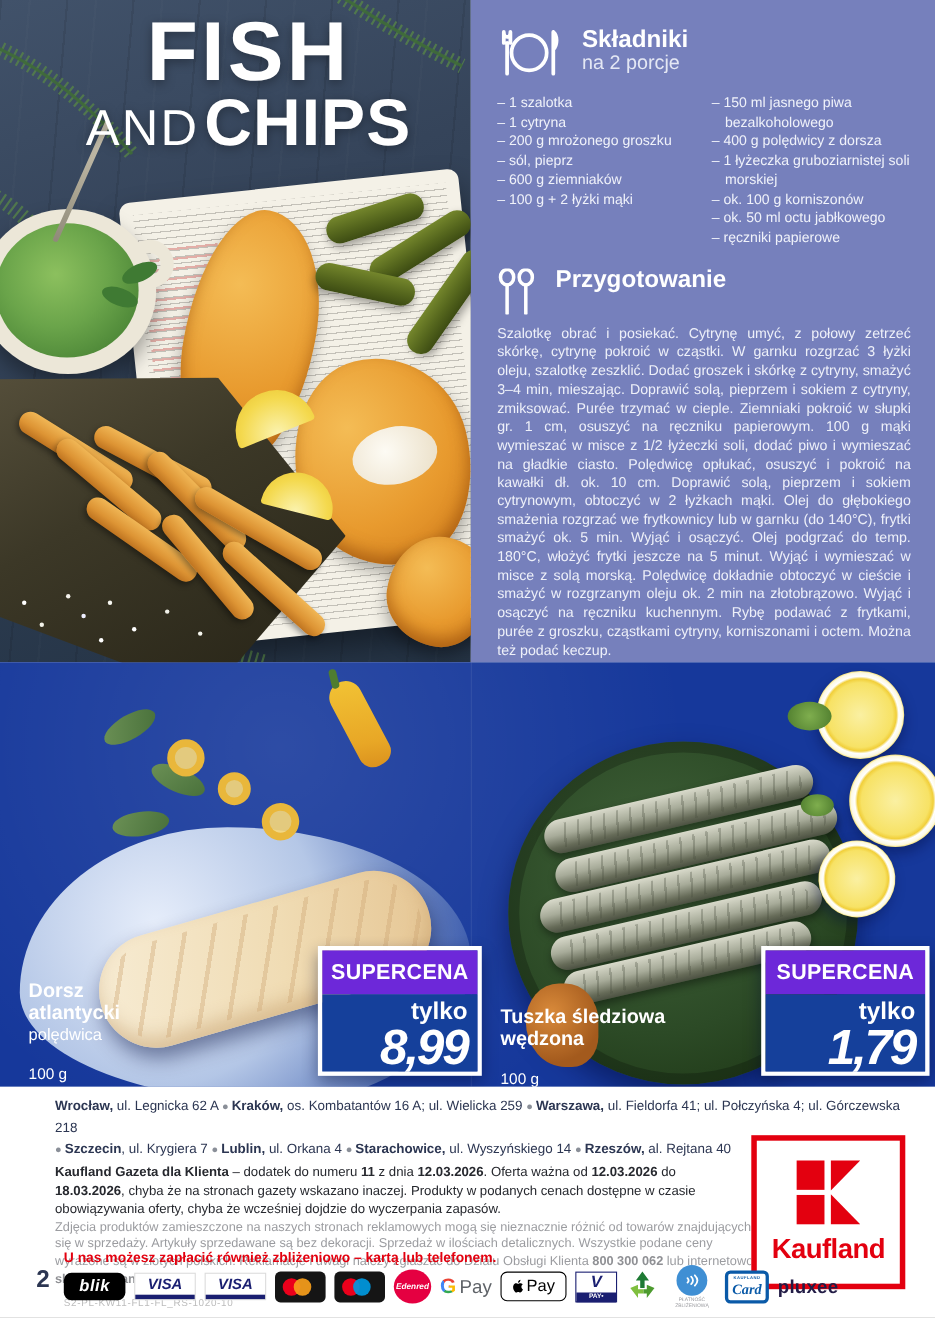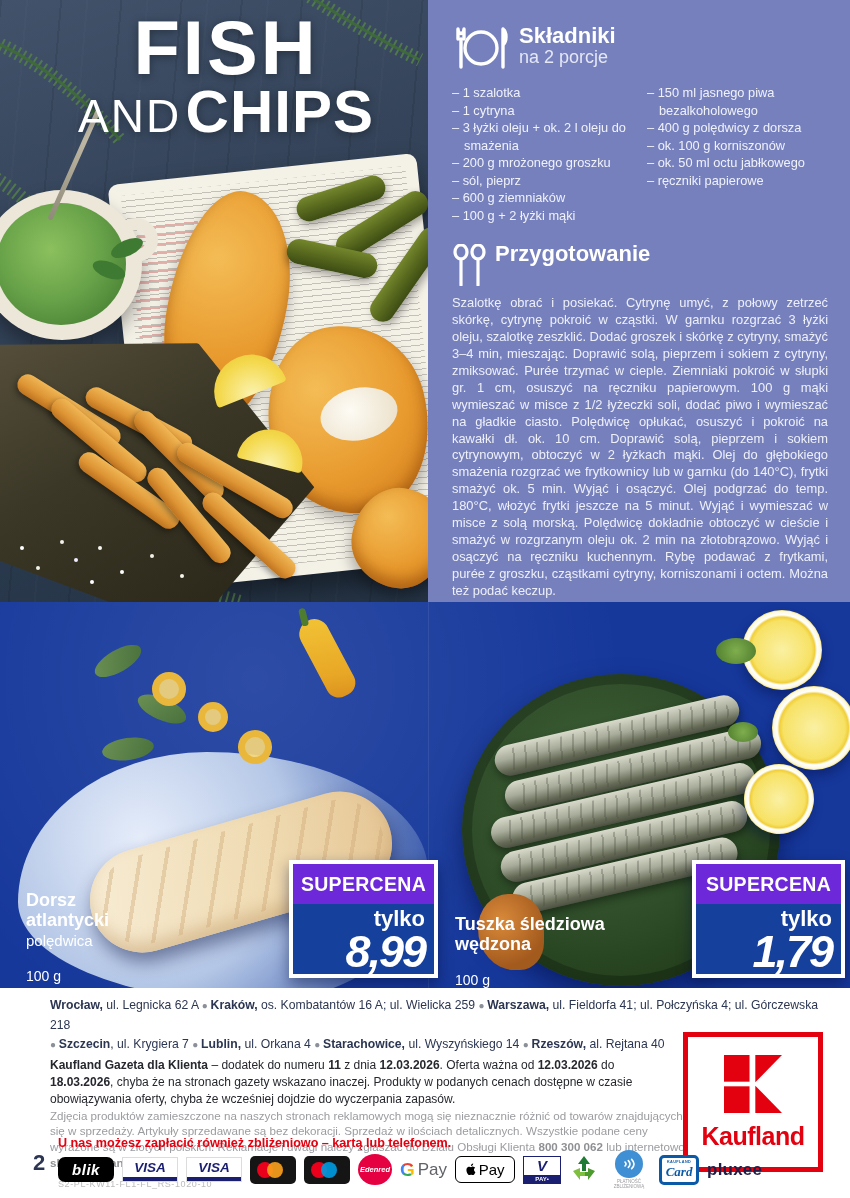--- a/index.html
+++ b/index.html
@@ -54,21 +54,21 @@
   .hero-title{position:absolute;left:12px;top:10px;width:428px;text-align:center;z-index:6;color:#fff;
         text-shadow:0 2px 10px rgba(0,0,0,.35);line-height:1;}
   .hero-title .t1{display:block;font-size:76px;font-weight:700;letter-spacing:3px;}
   .hero-title .t2{display:block;margin-top:-4px;}
   .hero-title .and{font-size:46px;font-weight:300;letter-spacing:2px;}
   .hero-title .chips{font-size:60px;font-weight:700;letter-spacing:1px;}
 
   
   .panel{position:absolute;left:428px;top:0;width:422px;height:602px;background:#7680bc;color:#eef0f9;
         padding:24px 22px 0 24px;z-index:2;}
-  .sec-head{display:flex;align-items:flex-start;gap:9px;}
+  .sec-head{display:flex;align-items:flex-start;gap:19px;}
   .sec-head .icon{flex:0 0 auto;margin-top:2px;}
   .sec-head .h1{font-size:22px;font-weight:700;color:#fff;line-height:1.05;}
   .sec-head .h2{font-size:18px;font-weight:400;color:#e4e7f4;line-height:1.15;}
   .cols{display:flex;gap:14px;margin-top:14px;}
   .cols ul{list-style:none;margin:0;padding:0;flex:1;}
   .cols li{font-size:12.8px;line-height:1.37;padding-left:12px;text-indent:-12px;color:#f0f2fa;}
   .cols li::before{content:"– ";}
   .sec-head.prep{margin-top:18px;}
   .prep-text{margin:9px 0 0 0;font-size:12.9px;line-height:1.31;text-align:justify;color:#eef0f9;}
 
@@ -245,29 +245,29 @@
       </svg>
       <div>
         <div class="h1">Składniki</div>
         <div class="h2">na 2 porcje</div>
       </div>
     </div>
     <div class="cols">
       <ul>
           <li>1 szalotka</li>
           <li>1 cytryna</li>
-          <li>3 łyżki oleju + ok. 2 l oleju do smażenia</li>
           <li>200 g mrożonego groszku</li>
           <li>sól, pieprz</li>
           <li>600 g ziemniaków</li>
           <li>100 g + 2 łyżki mąki</li>
         </ul>
       <ul>
           <li>150 ml jasnego piwa bezalkoholowego</li>
           <li>400 g polędwicy z dorsza</li>
+          <li>1 łyżeczka gruboziarnistej soli morskiej</li>
           <li>ok. 100 g korniszonów</li>
           <li>ok. 50 ml octu jabłkowego</li>
           <li>ręczniki papierowe</li>
         </ul>
     </div>
     <div class="sec-head prep">
       <svg class="icon" width="34" height="42" viewBox="0 0 34 42">
         <g stroke="#fff" stroke-width="3.2" fill="none" stroke-linecap="round">
           <ellipse cx="9" cy="8" rx="6" ry="7"></ellipse>
             <path d="M9 15 v26"></path>

